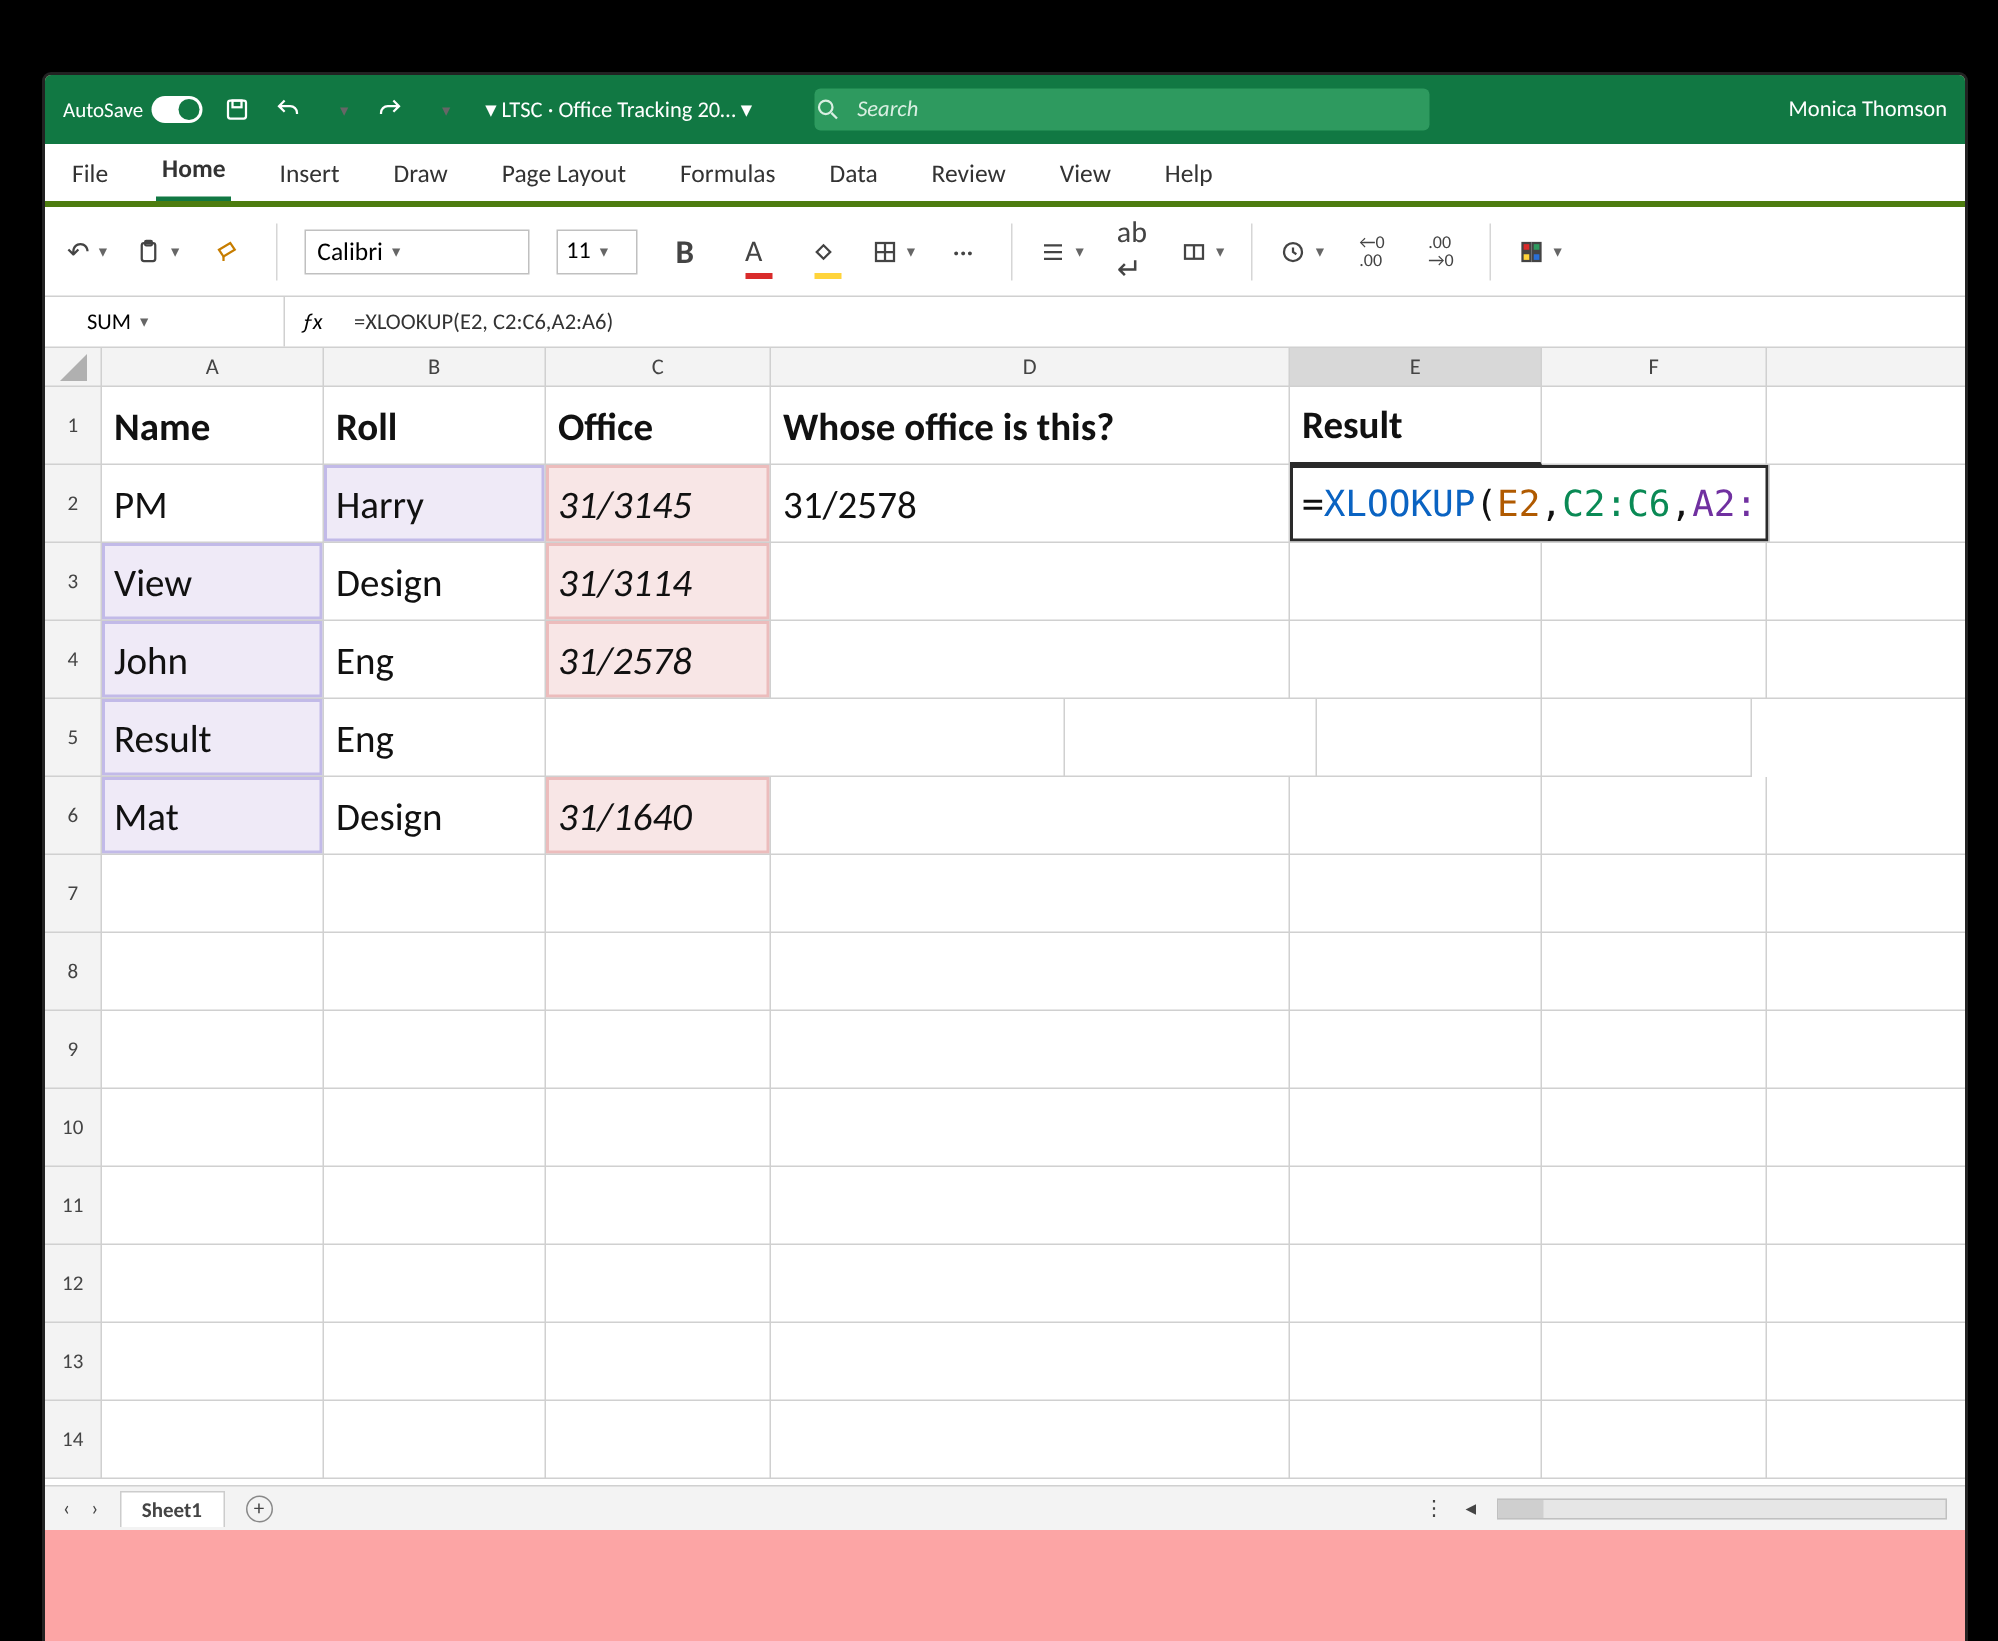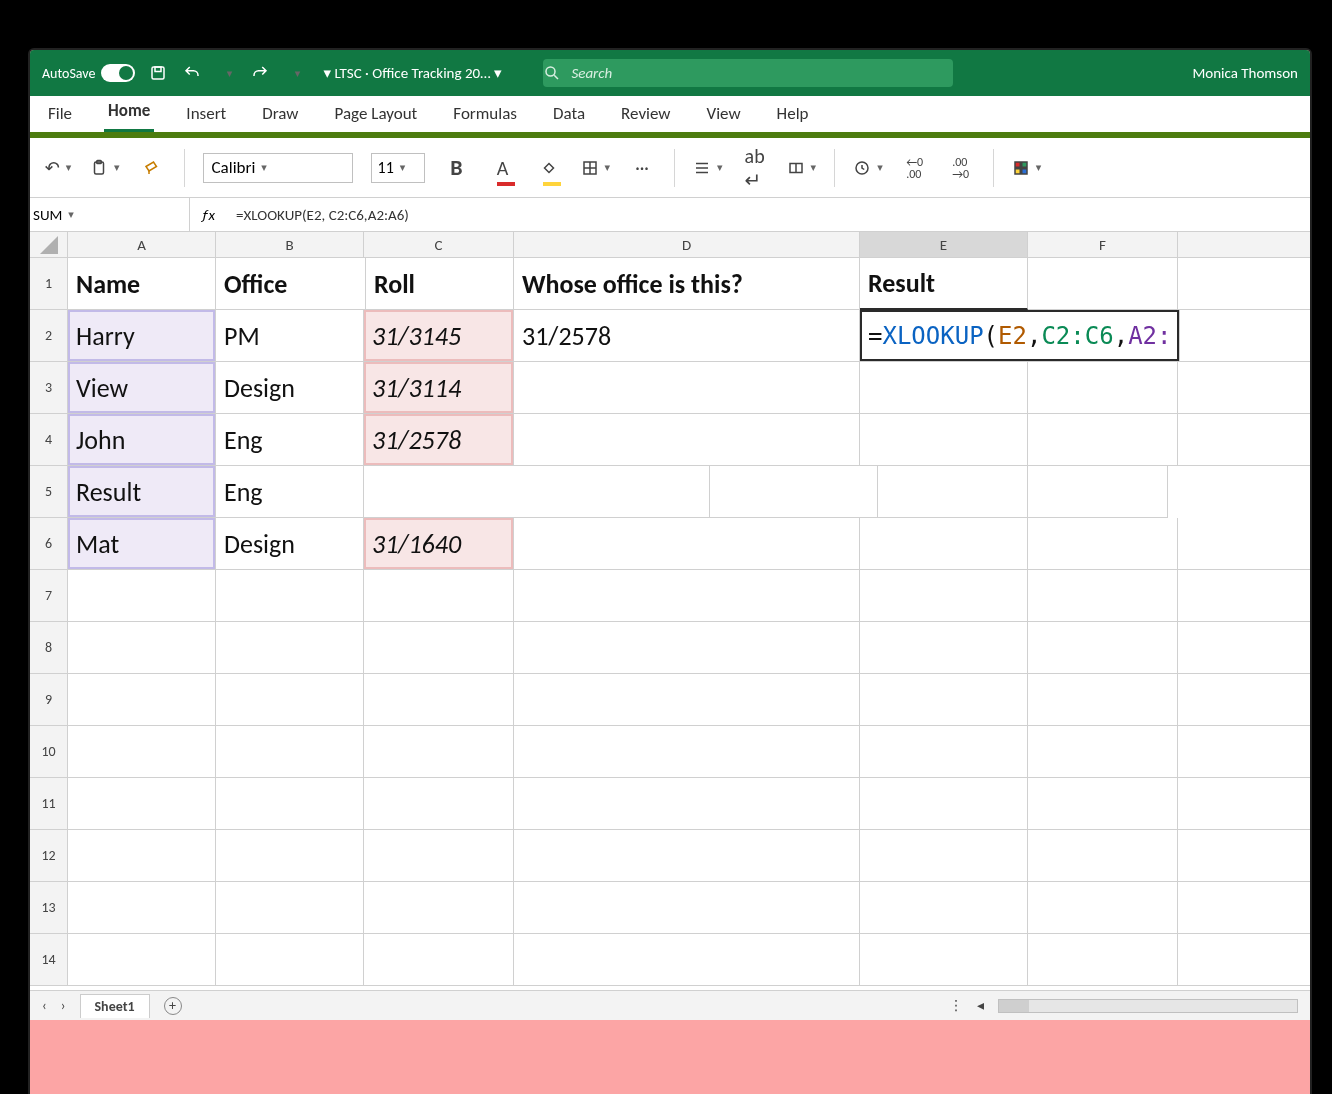--- a/index.html
+++ b/index.html
@@ -13,37 +13,37 @@
   .toggle { width:34px; height:18px; border-radius:10px; background:#fff; position:relative; }
   .toggle::after{ content:""; position:absolute; right:2px; top:2px; width:14px; height:14px; border-radius:50%; background:#117843;}
   .qat-icon, .t-icon { width:22px; height:22px; display:flex; align-items:center; justify-content:center; color:#fff; font-size:16px;}
   .qat-icon svg { stroke:#fff; fill:none;}
   .doc-title { margin-left:6px; font-size:15px; }
   .searchbox { flex:0 0 410px; height:28px; background:#2e9a5f; border-radius:4px; display:flex; align-items:center; padding:0 0; color:#d9efe2; margin-left:30px;}
   .searchbox svg{ stroke:#d9efe2;}
   .searchbox span{ margin-left:10px; font-style:italic;}
   .user { margin-left:auto; font-size:15px;}
   
-  .tabs { height:42px; background:#fff; display:flex; align-items:flex-end; padding:0 14px; border-bottom:6px solid #4d7c0f; gap:28px; font-size:17px; color:#333;}
+  .tabs { height:42px; background:#fff; display:flex; align-items:flex-end; padding:0 14px; border-bottom:4px solid #4d7c0f; gap:28px; font-size:17px; color:#333;}
   .tab { padding:8px 4px; cursor:default;}
   .tab.active { border-bottom:3px solid #117843; font-weight:600;}
   
   .ribbon { height:60px; background:#fff; display:flex; align-items:center; padding:0 14px; gap:18px; border-bottom:1px solid #d0d0d0;}
   .rib-btn { display:flex; align-items:center; justify-content:center; min-width:28px; height:30px; color:#444; font-size:18px;}
   .rib-sep { width:1px; height:38px; background:#d6d6d6;}
   .font-name { width:150px; height:30px; border:1px solid #c0c0c0; display:flex; align-items:center; padding:0 8px; font-size:17px;}
   .font-size { width:54px; height:30px; border:1px solid #c0c0c0; display:flex; align-items:center; padding:0 6px; font-size:16px;}
   .drop::after{content:"▾"; font-size:11px; margin-left:6px; color:#666;}
   .icon-underline-red { position:relative;}
   .icon-underline-red::after{content:""; position:absolute; left:2px; right:2px; bottom:-3px; height:4px; background:#d92b2b;}
   .icon-underline-yellow::after{content:""; position:absolute; left:2px; right:2px; bottom:-3px; height:4px; background:#ffd43b;}
   .icon-underline-yellow{position:relative;}
   
   .fbar { height:34px; background:#fff; display:flex; align-items:center; border-bottom:1px solid #d0d0d0;}
-  .namebox { width:160px; height:100%; border-right:1px solid #d0d0d0; display:flex; align-items:center; padding:0 3px; font-size:15px;}
+  .namebox { width:160px; height:100%; border-right:1px solid #d0d0d0; display:flex; align-items:center; padding:0 28px; font-size:15px;}
   .fx { width:36px; display:flex; align-items:center; justify-content:center; font-style:italic; font-size:15px;}
   .formula { flex:1; padding:0 10px; font-size:15px; color:#333;}
   
   .grid { position:relative; background:#fff; height:788px; overflow:hidden; font-size:23px;}
   .col-headers { display:flex; height:26px; background:#f3f3f3;}
   .corner { flex:0 0 38px; background:#f3f3f3; border-right:1px solid #d0d0d0; border-bottom:1px solid #d0d0d0; display:flex; align-items:center; justify-content:center;}
   .corner svg{ fill:#b0b0b0;}
   .ch { border-right:1px solid #d0d0d0; border-bottom:1px solid #d0d0d0; display:flex; align-items:center; justify-content:center; font-size:15px; color:#444; background:#f3f3f3;}
   .ch.sel { background:#d8d8d8;}
   .rows {}
@@ -205,32 +205,32 @@
         <div class="ch cD">D</div>
         <div class="ch cE sel">E</div>
         <div class="ch cF">F</div>
         <div class="ch cG"></div>
       </div>
       <div class="rows">
 
         <div class="row header">
           <div class="rh">1</div>
           <div class="cell cA">Name</div>
+          <div class="cell cB">Roll</div>
           <div class="cell cC">Office</div>
-          <div class="cell cB">Roll</div>
           <div class="cell cD">Whose office is this?</div>
           <div class="cell cE E1">Result</div>
           <div class="cell cF"></div>
           <div class="cell cG"></div>
         </div>
 
         <div class="row">
           <div class="rh">2</div>
+          <div class="cell cB">PM</div>
           <div class="cell cA hl-purple">Harry</div>
-          <div class="cell cB">PM</div>
           <div class="cell cC hl-red">31/3145</div>
           <div class="cell cD">31/2578</div>
           <div class="cell cE E2">
             <span>=</span>
               <span class="fn">XLOOKUP</span>
               <span>(</span>
               <span class="r1">E2</span>
               <span>, </span>
               <span class="r2">C2:C6</span>
               <span>,</span>

